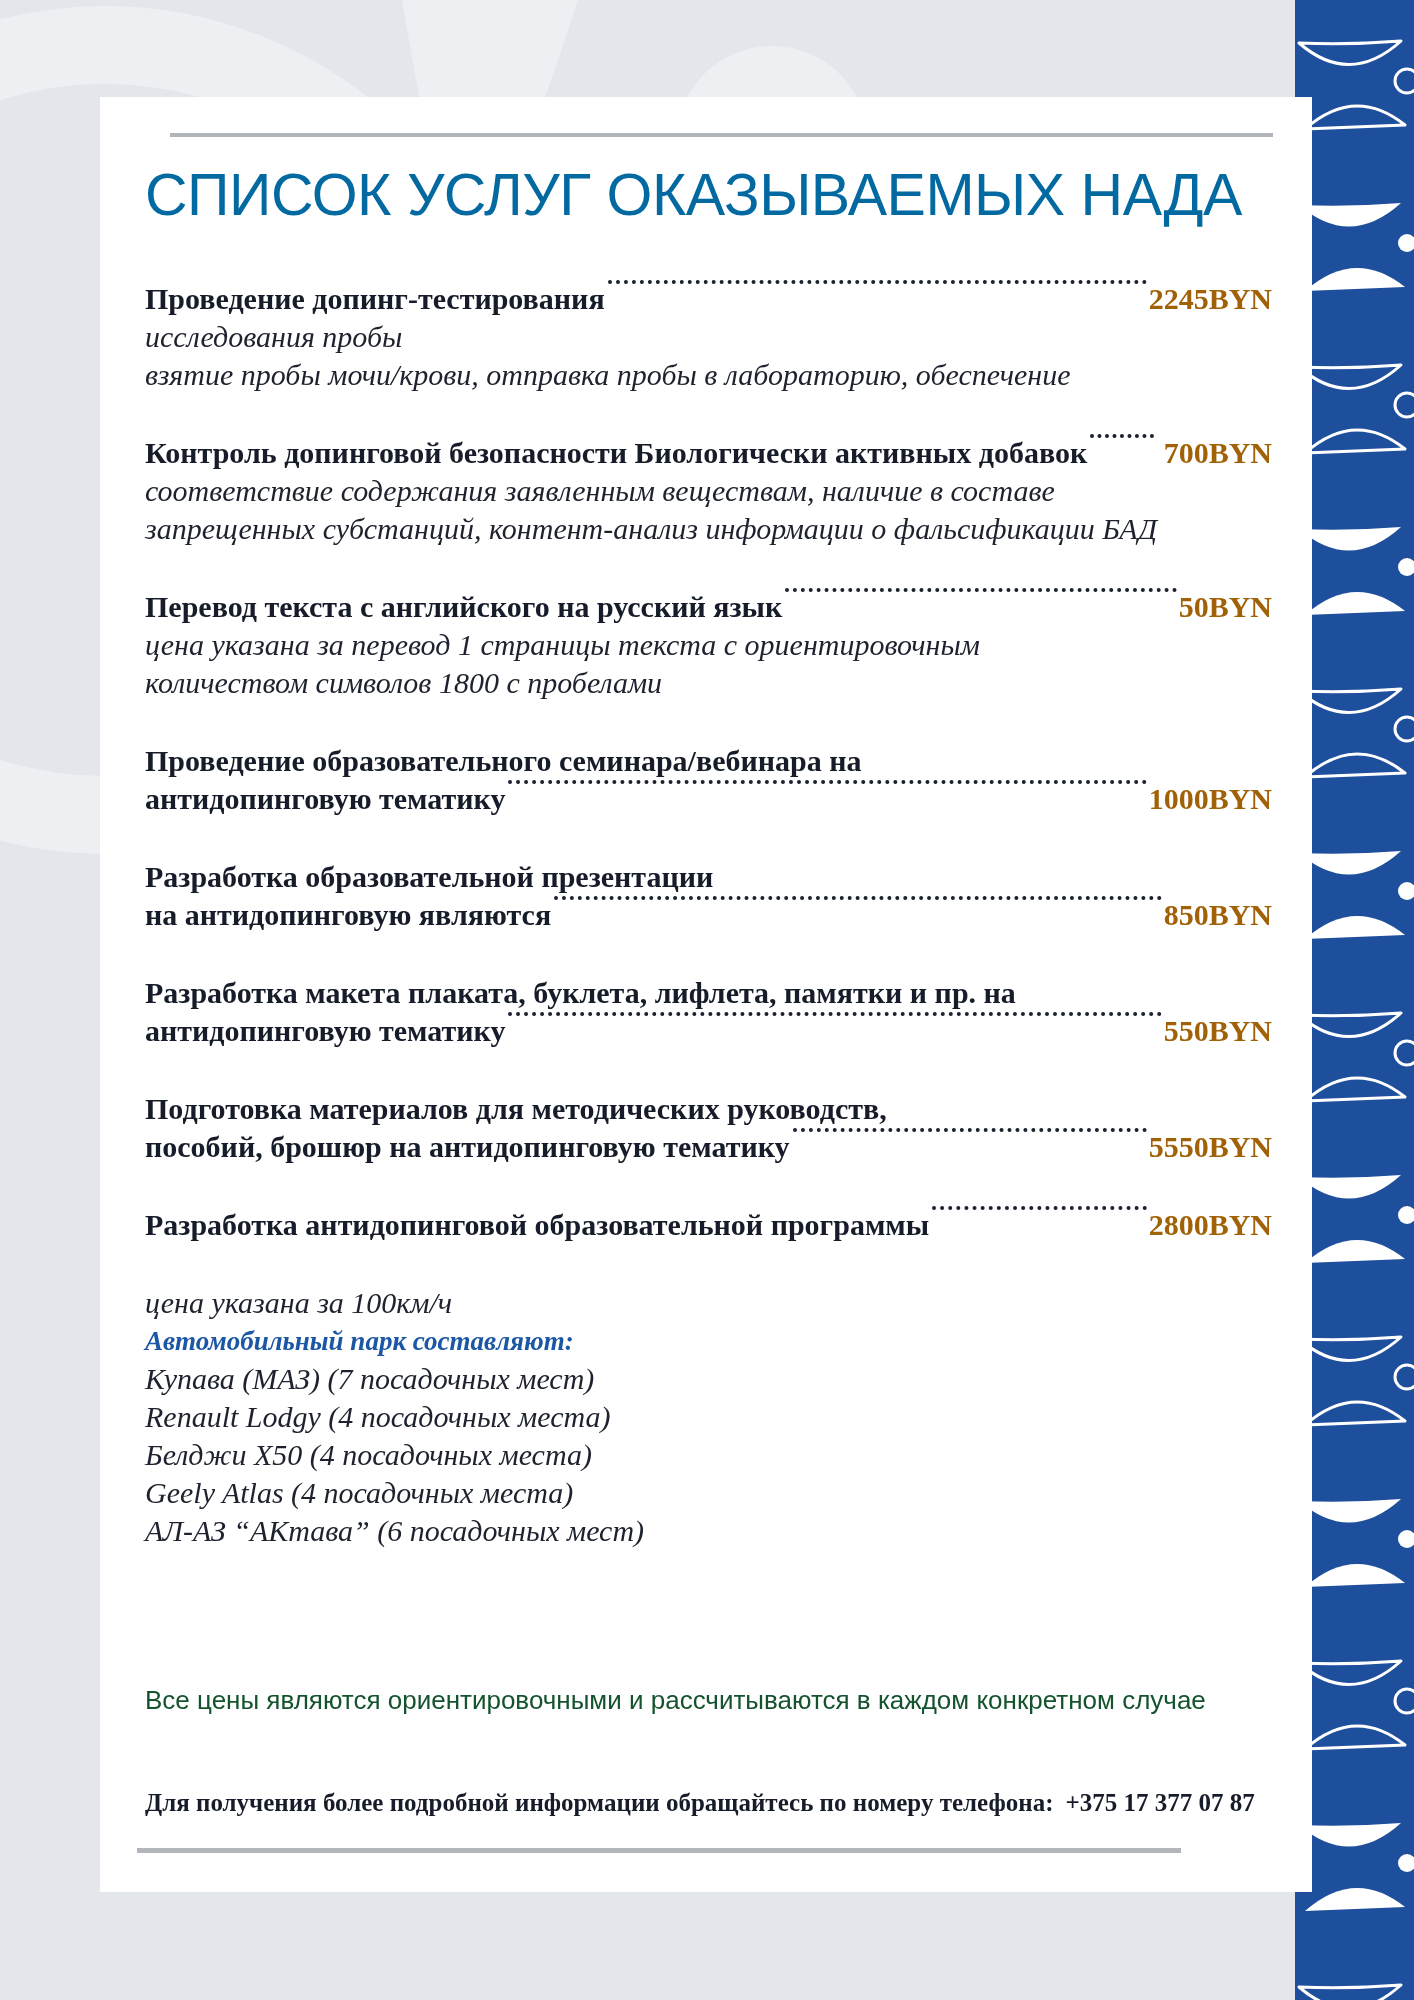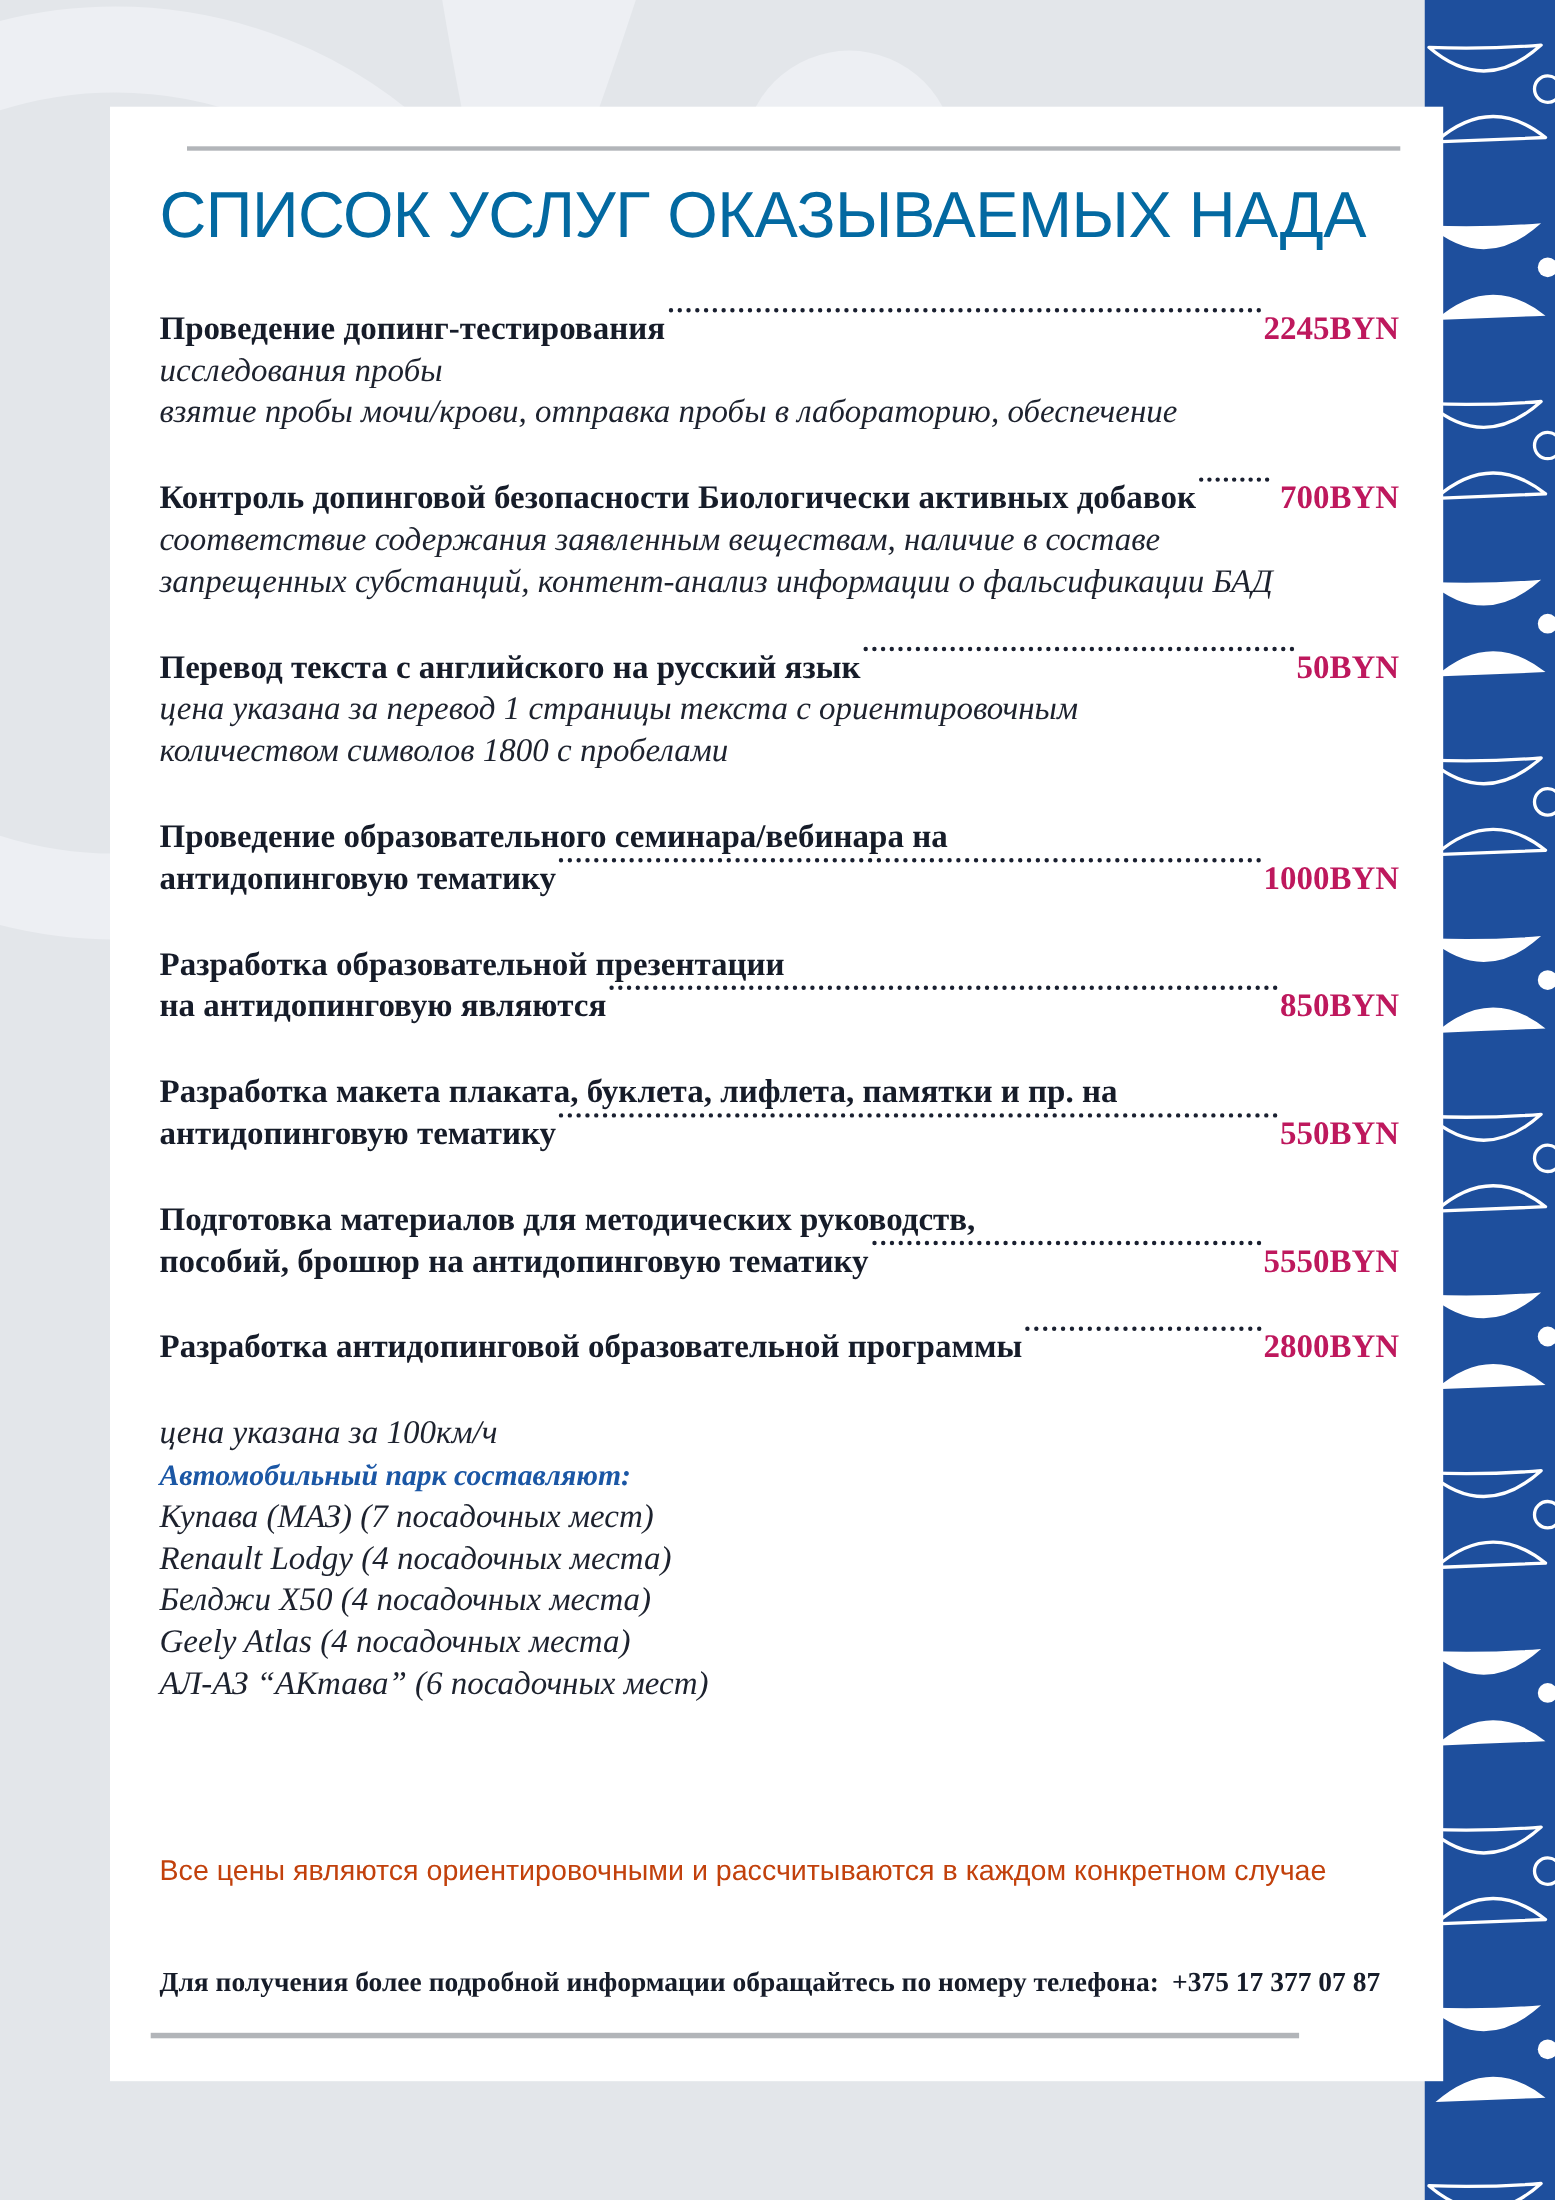--- a/index.html
+++ b/index.html
@@ -20,27 +20,27 @@
     position:absolute; left:45px; top:66px;
     font-family:"Liberation Sans","DejaVu Sans",sans-serif;
     font-size:59px; line-height:64px; letter-spacing:-0.5px;
     color:#0369a1; white-space:nowrap;
   }
   .content{position:absolute; left:45px; top:183px; width:1127px;}
   .svc{margin-bottom:40px;}
   .line{display:flex; align-items:flex-start; line-height:38px;}
   .t{font-weight:700; font-size:30px; color:#161c29; white-space:pre;}
   .leader{flex:1 1 auto; border-bottom:4px dotted #1a2030; margin:0 2px 9px 3px; min-width:20px;}
-  .price{font-weight:700; font-size:30px; color:#be185d; white-space:pre;}
+  .price{font-weight:700; font-size:30px; color:#a16207; white-space:pre;}
   .d{font-style:italic; font-size:30px; line-height:38px; color:#1d222e;}
   .park-label{font-style:italic; font-weight:700; font-size:27px; line-height:38px; color:#1b57a5;}
   .note{
     position:absolute; left:45px; top:1588px; width:1140px;
     font-family:"Liberation Sans","DejaVu Sans",sans-serif;
-    font-size:26px; color:#c2410c;
+    font-size:26px; color:#14532d;
   }
   .contact{position:absolute; left:45px; top:1692px; font-size:25px; font-weight:700; color:#161c29; white-space:nowrap;text-align:right;}
   .contact .phone{margin-left:12px;}
 </style>
 </head>
 <body>
 
 <div class="page">
 
   <svg class="watermark" width="1414" height="2000" viewBox="0 0 1414 2000" aria-hidden="true">

